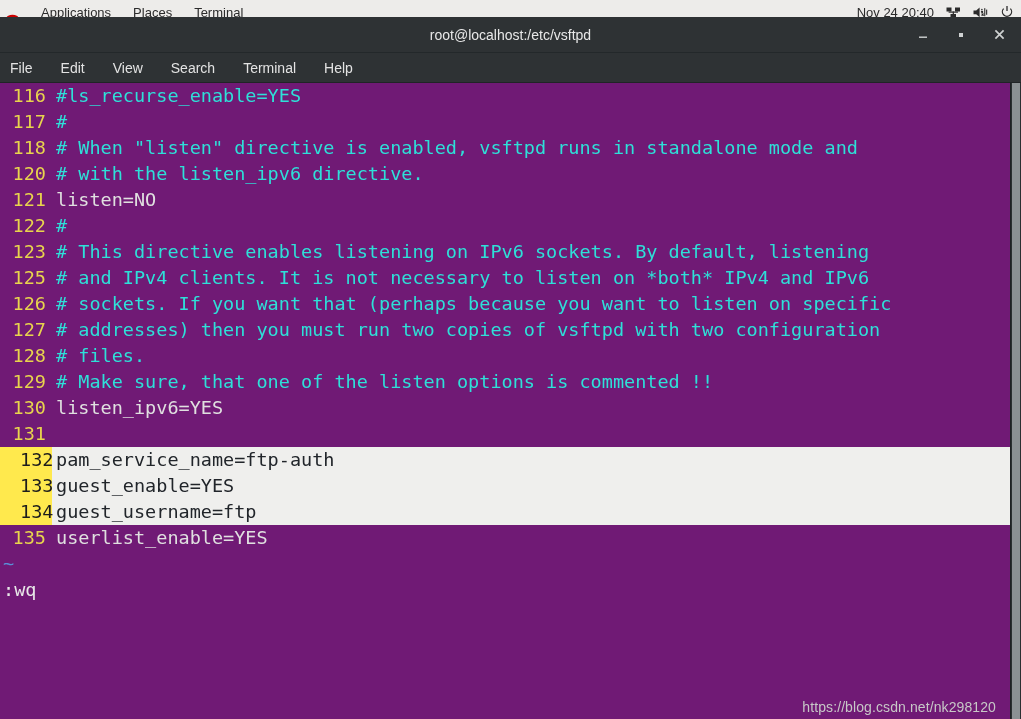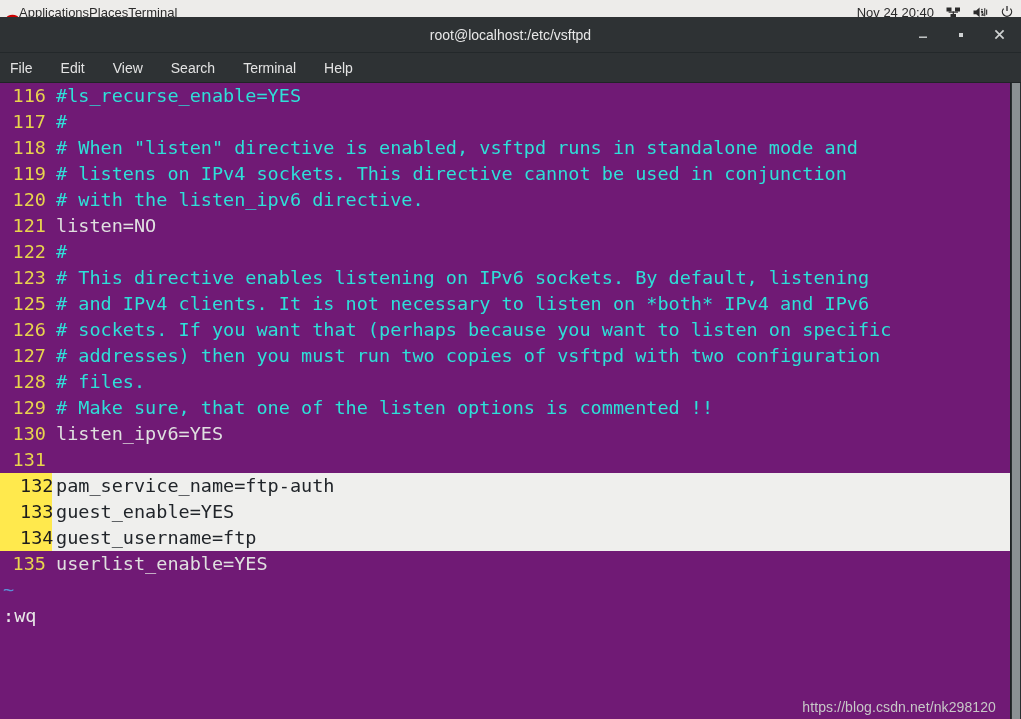--- a/index.html
+++ b/index.html
@@ -22,20 +22,21 @@
     height: 17px;
     background: #edecea;
     display: flex;
     align-items: flex-end;
     box-sizing: border-box;
     overflow: hidden;
   }
   .gnome-left {
     display: flex;
     align-items: flex-end;
+    gap: 22px;
     padding-left: 6px;
     height: 17px;
   }
   .gnome-item {
     font-family: "Liberation Sans", sans-serif;
     font-size: 13px;
     color: #2b2b2b;
     line-height: 13px;
     position: relative;
     top: 2px;
@@ -317,21 +318,20 @@
     <span class="menu-item">Terminal</span>
     <span class="menu-item">Help</span>
   </div>
 
   <div class="term-wrap">
     <div class="term">
       <div id="vim-lines">
           <div class="vline comment"><span class="lnum">116</span><span class="ltext">#ls_recurse_enable=YES</span></div>
           <div class="vline comment"><span class="lnum">117</span><span class="ltext">#</span></div>
           <div class="vline comment"><span class="lnum">118</span><span class="ltext"># When "listen" directive is enabled, vsftpd runs in standalone mode and</span></div>
-          <div class="vline comment"><span class="lnum">119</span><span class="ltext"># listens on IPv4 sockets. This directive cannot be used in conjunction</span></div>
           <div class="vline comment"><span class="lnum">120</span><span class="ltext"># with the listen_ipv6 directive.</span></div>
           <div class="vline code"><span class="lnum">121</span><span class="ltext">listen=NO</span></div>
           <div class="vline comment"><span class="lnum">122</span><span class="ltext">#</span></div>
           <div class="vline comment"><span class="lnum">123</span><span class="ltext"># This directive enables listening on IPv6 sockets. By default, listening</span></div>
           <div class="vline comment"><span class="lnum">125</span><span class="ltext"># and IPv4 clients. It is not necessary to listen on *both* IPv4 and IPv6</span></div>
           <div class="vline comment"><span class="lnum">126</span><span class="ltext"># sockets. If you want that (perhaps because you want to listen on specific</span></div>
           <div class="vline comment"><span class="lnum">127</span><span class="ltext"># addresses) then you must run two copies of vsftpd with two configuration</span></div>
           <div class="vline comment"><span class="lnum">128</span><span class="ltext"># files.</span></div>
           <div class="vline comment"><span class="lnum">129</span><span class="ltext"># Make sure, that one of the listen options is commented !!</span></div>
           <div class="vline code"><span class="lnum">130</span><span class="ltext">listen_ipv6=YES</span></div>

